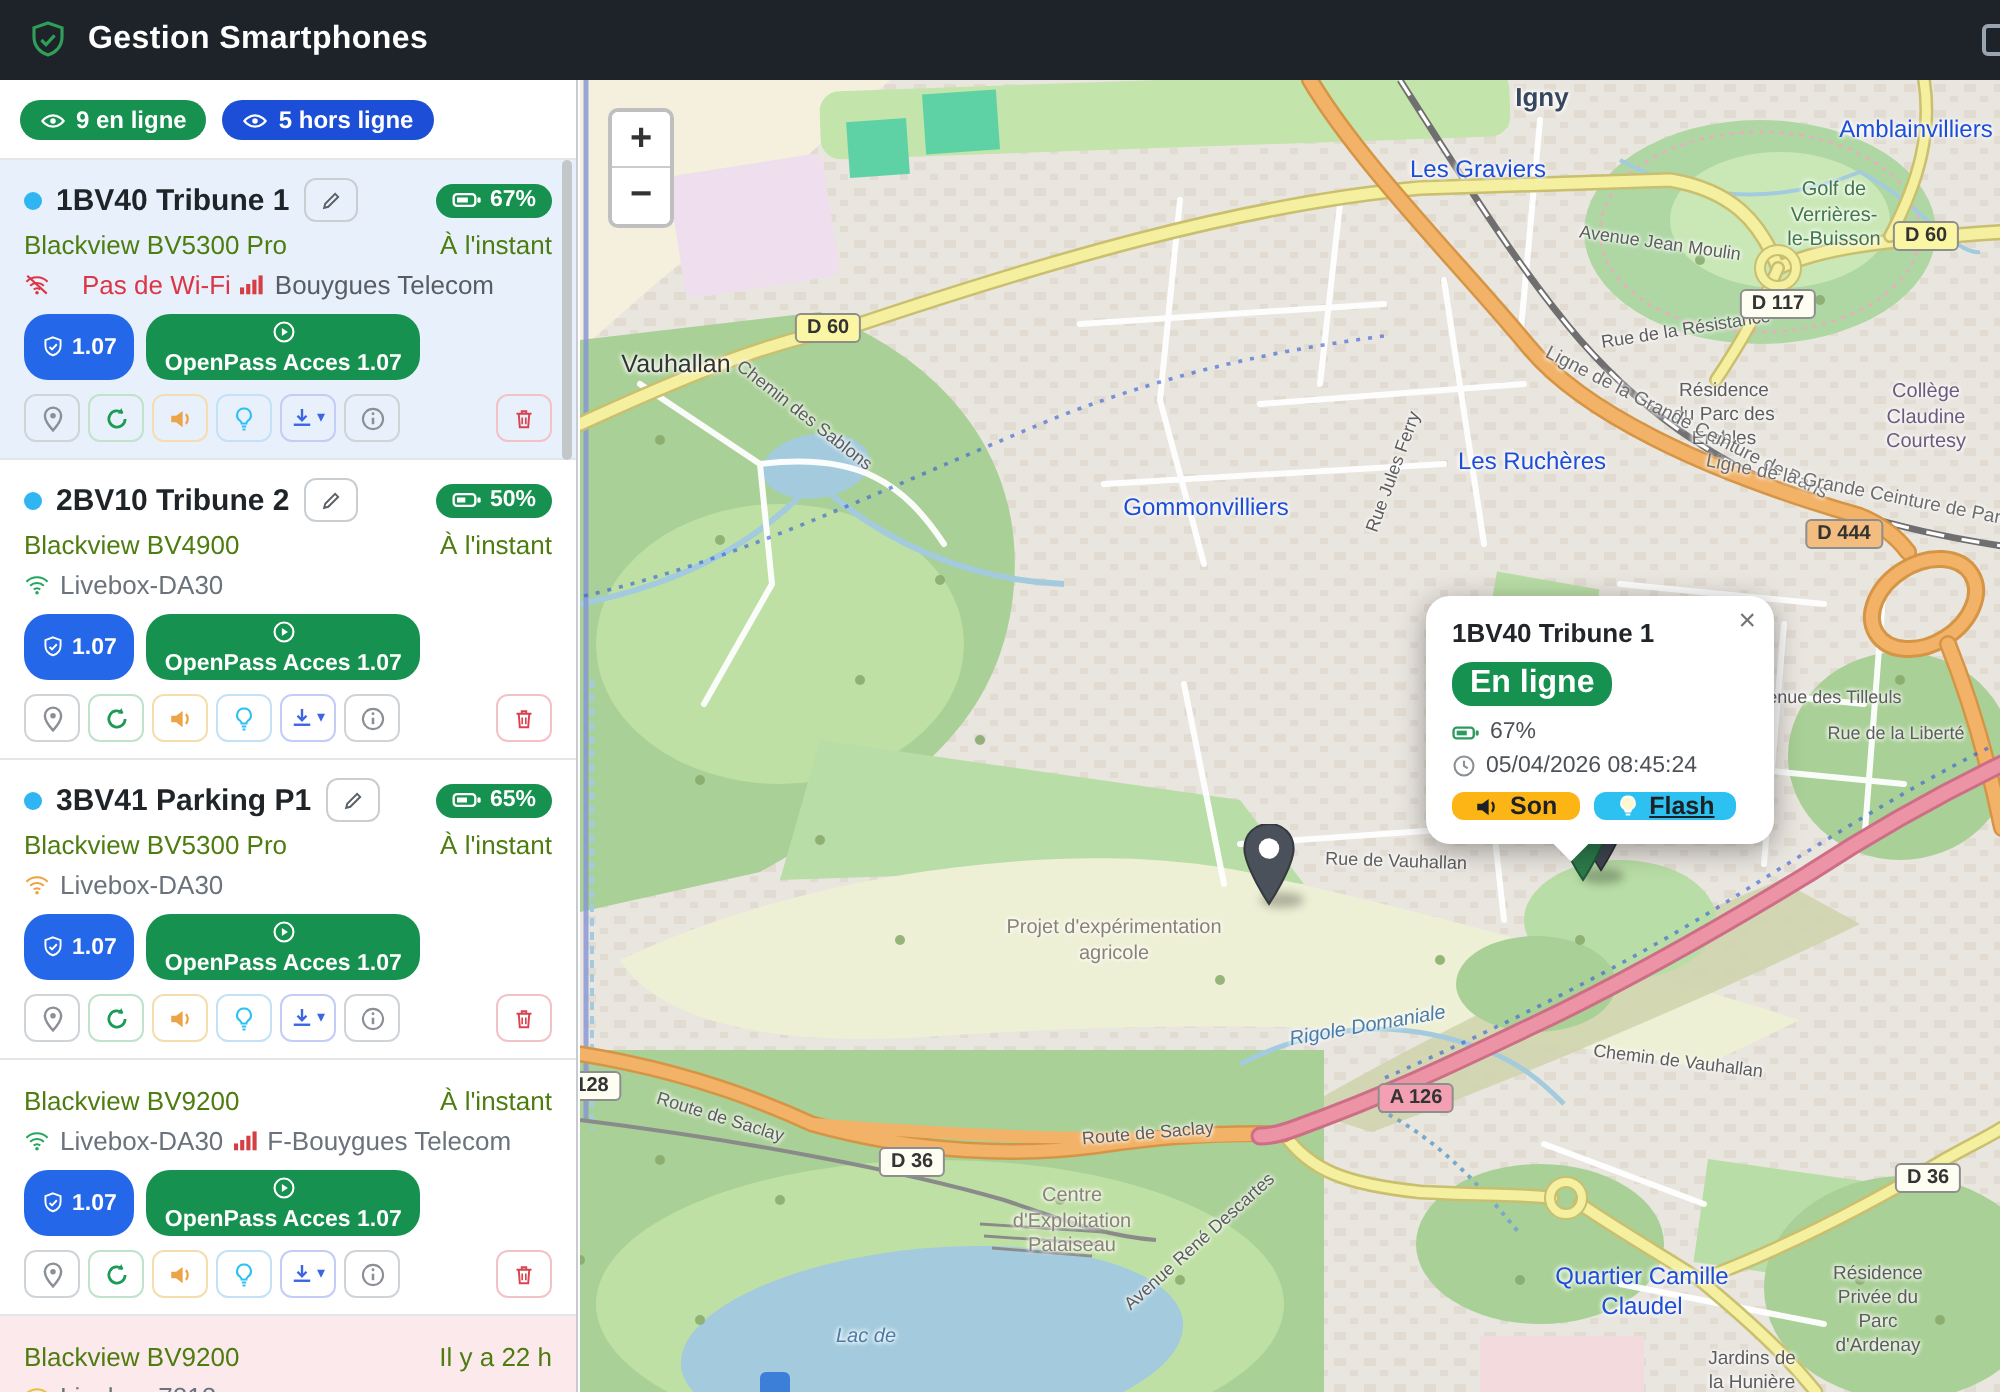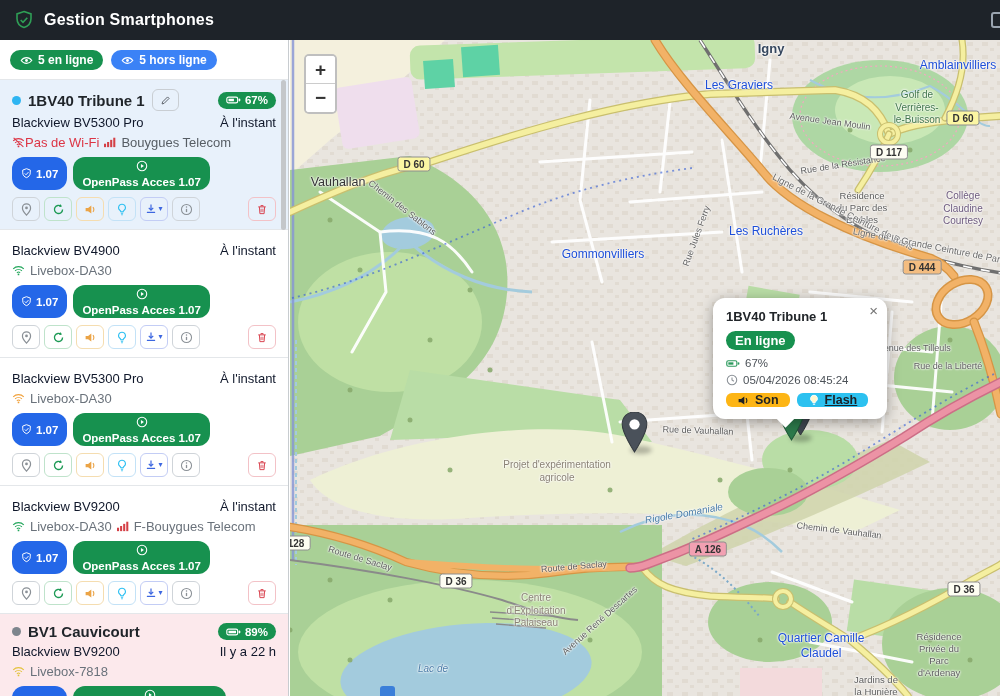--- a/index.html
+++ b/index.html
@@ -10,34 +10,34 @@
   #hdr { position:absolute; left:0; top:0; width:1000px; height:40px; background:#1e2329; display:flex; align-items:center; padding:0 14px; z-index:50; }
   #hdr .ttl { color:#fff; font-size:16px; font-weight:bold; margin-left:10px; letter-spacing:.2px; }
   .hdr-partial { position:absolute; right:-7px; top:12px; width:16px; height:16px; border:2px solid #9aa4af; border-radius:3px; }
 
   
   #sidebar { position:absolute; left:0; top:40px; width:289px; height:656px; background:#fff; border-right:1px solid #c8ccd0; overflow:hidden; z-index:40; }
   #sb-scroll { position:absolute; right:2px; top:40px; width:5px; height:150px; background:#c4c7ca; border-radius:3px; z-index:5; }
   .badges { display:flex; gap:8px; padding:10px 10px 9px 10px; }
   .pillbadge { display:inline-flex; align-items:center; gap:5px; font-size:12px; font-weight:bold; color:#fff; border-radius:12px; padding:3px 10px; }
   .pillbadge.on { background:#17914f; }
-  .pillbadge.off { background:#3b82f6; }
+  .pillbadge.off { background:#1d4ed8; }
 
   .card { padding:9px 12px 8px 12px; border-top:1px solid #e4e7ea; }
   .card.sel { background:#e8f1fb; }
   .card.offline { background:#fce9ec; }
   .r1 { display:flex; align-items:center; gap:7px; }
   .dot { width:9px; height:9px; border-radius:50%; background:#2eb5f2; flex:0 0 auto; }
   .dot.gray { background:#7d858d; }
   .nm { font-size:15px; font-weight:bold; color:#1f2429; white-space:nowrap; }
   .editb { width:27px; height:22px; border:1px solid #c9ced3; border-radius:6px; background:transparent; color:#5a6067; display:inline-flex; align-items:center; justify-content:center; cursor:pointer; }
   .bat { margin-left:auto; display:inline-flex; align-items:center; gap:4px; background:#17914f; color:#fff; font-size:11.5px; font-weight:bold; border-radius:12px; padding:2.5px 8px; }
-  .r2 { display:flex; justify-content:space-between; font-size:13px; color:#0f172a; margin-top:4px; }
+  .r2 { display:flex; justify-content:space-between; font-size:13px; color:#4d7c0f; margin-top:4px; }
   .r3 { display:flex; align-items:center; gap:5px; font-size:13px; color:#6a727b; margin-top:4px; min-height:16px; }
-  .r3 .red { color:#dc3545; display:inline-flex; align-items:center; gap:0; }
+  .r3 .red { color:#dc3545; display:inline-flex; align-items:center; gap:16px; }
   .r3 .carrier { color:#565d64; }
   .wic { display:inline-flex; }
   .r4 { display:flex; gap:6px; margin-top:7px; }
   .vpill { display:inline-flex; align-items:center; gap:4px; color:#fff; font-size:11.5px; font-weight:bold; border-radius:12px; padding:2.5px 9px; }
   .vpill.blue { background:#2467e8; }
   .vpill.green { background:#17914f;flex-direction:column; }
   .r5 { display:flex; gap:4px; margin-top:7px; align-items:center; }
   .abtn { width:28px; height:24px; border-radius:6px; background:transparent; border:1px solid #cfd4d9; color:#8a9096; display:inline-flex; align-items:center; justify-content:center; cursor:pointer; gap:1px; }
   .abtn.grn { border-color:#bfe3cb; color:#1d9a55; }
   .abtn.org { border-color:#f5ddb0; color:#eba447; }
@@ -69,21 +69,21 @@
   .zoomctl .zb { width:100%; height:28px; display:flex; align-items:center; justify-content:center; font-size:19px; font-weight:bold; color:#333; background:#fff; border:none; cursor:pointer; }
   .zoomctl .zb:first-child { border-bottom:1px solid #ccc; }
 
   .marker { position:absolute; z-index:10; }
   .marker-shadow { position:absolute; width:22px; height:8px; background:rgba(0,0,0,.25); border-radius:50%; filter:blur(2px); z-index:9; }
 
   .popup { position:absolute; left:423px; top:258px; width:174px; background:#fff; border-radius:12px; box-shadow:0 3px 14px rgba(0,0,0,.35); padding:11px 13px 12px 13px; z-index:15; }
   .popup .tail { position:absolute; left:66px; bottom:-6px; width:13px; height:13px; background:#fff; transform:rotate(45deg); }
   .popup .pclose { position:absolute; right:9px; top:5px; font-size:15px; color:#757575; cursor:pointer; line-height:1; }
   .popup .pt { font-size:13px; font-weight:bold; color:#212529; margin-bottom:7px; }
-  .popup .pstatus { display:inline-block; background:#17914f; color:#fff; font-size:13px; font-weight:bold; border-radius:10px; padding:2px 9px; margin-bottom:7px; }
+  .popup .pstatus { display:inline-block; background:#17914f; color:#fff; font-size:16px; font-weight:bold; border-radius:10px; padding:2px 9px; margin-bottom:7px; }
   .popup .prow { display:flex; align-items:center; gap:5px; font-size:11.5px; color:#4c5258; margin-bottom:5px; }
   .popup .pbtns { display:flex; gap:7px; margin-top:7px; }
   .pbtn { display:inline-flex; align-items:flex-end; gap:5px; border:none; border-radius:6px; font-size:12.5px; font-weight:bold; padding:0 11px; cursor:pointer; color:#1d2125; }
   .pbtn.son { background:#fdb515; }
   .pbtn.flash { background:#2cc1f0;text-decoration:underline; }
 
   .mini-blue { position:absolute; left:90px; top:646px; width:15px; height:14px; background:#3b7fd9; border-radius:3px; z-index:8; }
 </style>
 </head>
 <body>
@@ -101,21 +101,21 @@
     <span class="hdr-partial"></span>
   </div>
 
   <div id="sidebar">
     <div class="badges">
       <span class="pillbadge on">
         <svg width="13" height="13" viewBox="0 0 16 16">
             <path d="M1.5 8S4 4.5 8 4.5 14.5 8 14.5 8 12 11.5 8 11.5 1.5 8 1.5 8z" fill="none" stroke="#fff" stroke-width="1.4"></path>
             <circle cx="8" cy="8" r="1.7" fill="#fff"></circle>
           </svg>
-        <span>5 en ligne</span>
+        <span>9 en ligne</span>
       </span>
       <span class="pillbadge off">
         <svg width="13" height="13" viewBox="0 0 16 16">
             <path d="M1.5 8S4 4.5 8 4.5 14.5 8 14.5 8 12 11.5 8 11.5 1.5 8 1.5 8z" fill="none" stroke="#fff" stroke-width="1.4"></path>
             <circle cx="8" cy="8" r="1.7" fill="#fff"></circle>
           </svg>
         <span>5 hors ligne</span>
       </span>
     </div>
 
@@ -220,20 +220,37 @@
         <button class="abtn red">
             <svg width="12" height="13" viewBox="0 0 16 16">
               <path d="M3 4.5h10M6.5 4V2.8h3V4M4.5 4.5l.7 9h5.6l.7-9" fill="none" stroke="currentColor" stroke-width="1.3"></path>
               <path d="M6.8 7v4.5M9.2 7v4.5" stroke="currentColor" stroke-width="1.1"></path>
             </svg>
           </button>
       </div>
     </div>
 
     <div class="card">
+      <div class="r1">
+        <span class="dot"></span>
+        <span class="nm">2BV10 Tribune 2</span>
+        <button class="editb">
+            <svg width="11" height="11" viewBox="0 0 16 16">
+              <path d="M3 13l.8-3L11 2.8l2.2 2.2L6 12.2 3 13z" fill="none" stroke="currentColor" stroke-width="1.4"></path>
+            </svg>
+          </button>
+        <span class="bat">
+            <svg width="15" height="10" viewBox="0 0 18 10">
+              <rect x="1" y="1.5" width="13" height="7" rx="2" fill="none" stroke="#fff" stroke-width="1.4"></rect>
+              <rect x="15.2" y="3.3" width="2" height="3.4" rx="1" fill="#fff"></rect>
+              <rect x="3" y="3.5" width="5" height="3" fill="#fff"></rect>
+            </svg>
+            <span>50%</span>
+          </span>
+      </div>
       <div class="r2">
           <span>Blackview BV4900</span>
           <span>À l'instant</span>
         </div>
       <div class="r3">
         <span class="wic" style="color:#22a65b">
             <svg width="13" height="11" viewBox="0 0 16 13">
               <path d="M1.5 4.5a9 9 0 0 1 13 0M3.8 7a6 6 0 0 1 8.4 0M6 9.3a3 3 0 0 1 4 0" fill="none" stroke="currentColor" stroke-width="1.3"></path>
               <circle cx="8" cy="11.3" r="1.1" fill="currentColor"></circle>
             </svg>
@@ -298,20 +315,37 @@
         <button class="abtn red">
             <svg width="12" height="13" viewBox="0 0 16 16">
               <path d="M3 4.5h10M6.5 4V2.8h3V4M4.5 4.5l.7 9h5.6l.7-9" fill="none" stroke="currentColor" stroke-width="1.3"></path>
               <path d="M6.8 7v4.5M9.2 7v4.5" stroke="currentColor" stroke-width="1.1"></path>
             </svg>
           </button>
       </div>
     </div>
 
     <div class="card">
+      <div class="r1">
+        <span class="dot"></span>
+        <span class="nm">3BV41 Parking P1</span>
+        <button class="editb">
+            <svg width="11" height="11" viewBox="0 0 16 16">
+              <path d="M3 13l.8-3L11 2.8l2.2 2.2L6 12.2 3 13z" fill="none" stroke="currentColor" stroke-width="1.4"></path>
+            </svg>
+          </button>
+        <span class="bat">
+            <svg width="15" height="10" viewBox="0 0 18 10">
+              <rect x="1" y="1.5" width="13" height="7" rx="2" fill="none" stroke="#fff" stroke-width="1.4"></rect>
+              <rect x="15.2" y="3.3" width="2" height="3.4" rx="1" fill="#fff"></rect>
+              <rect x="3" y="3.5" width="6" height="3" fill="#fff"></rect>
+            </svg>
+            <span>65%</span>
+          </span>
+      </div>
       <div class="r2">
           <span>Blackview BV5300 Pro</span>
           <span>À l'instant</span>
         </div>
       <div class="r3">
         <span class="wic" style="color:#f0a13c">
             <svg width="13" height="11" viewBox="0 0 16 13">
               <path d="M1.5 4.5a9 9 0 0 1 13 0M3.8 7a6 6 0 0 1 8.4 0M6 9.3a3 3 0 0 1 4 0" fill="none" stroke="currentColor" stroke-width="1.3"></path>
               <circle cx="8" cy="11.3" r="1.1" fill="currentColor"></circle>
             </svg>
@@ -463,32 +497,20 @@
         <button class="abtn red">
             <svg width="12" height="13" viewBox="0 0 16 16">
               <path d="M3 4.5h10M6.5 4V2.8h3V4M4.5 4.5l.7 9h5.6l.7-9" fill="none" stroke="currentColor" stroke-width="1.3"></path>
               <path d="M6.8 7v4.5M9.2 7v4.5" stroke="currentColor" stroke-width="1.1"></path>
             </svg>
           </button>
       </div>
     </div>
 
     <div class="card offline">
-      <div class="r1">
-        <span class="dot gray"></span>
-        <span class="nm">BV1 Cauvicourt</span>
-        <span class="bat">
-            <svg width="15" height="10" viewBox="0 0 18 10">
-              <rect x="1" y="1.5" width="13" height="7" rx="2" fill="none" stroke="#fff" stroke-width="1.4"></rect>
-              <rect x="15.2" y="3.3" width="2" height="3.4" rx="1" fill="#fff"></rect>
-              <rect x="3" y="3.5" width="9" height="3" fill="#fff"></rect>
-            </svg>
-            <span>89%</span>
-          </span>
-      </div>
       <div class="r2">
           <span>Blackview BV9200</span>
           <span>Il y a 22 h</span>
         </div>
       <div class="r3">
         <span class="wic" style="color:#e3c23c">
             <svg width="13" height="11" viewBox="0 0 16 13">
               <path d="M1.5 4.5a9 9 0 0 1 13 0M3.8 7a6 6 0 0 1 8.4 0M6 9.3a3 3 0 0 1 4 0" fill="none" stroke="currentColor" stroke-width="1.3"></path>
               <circle cx="8" cy="11.3" r="1.1" fill="currentColor"></circle>
             </svg>

